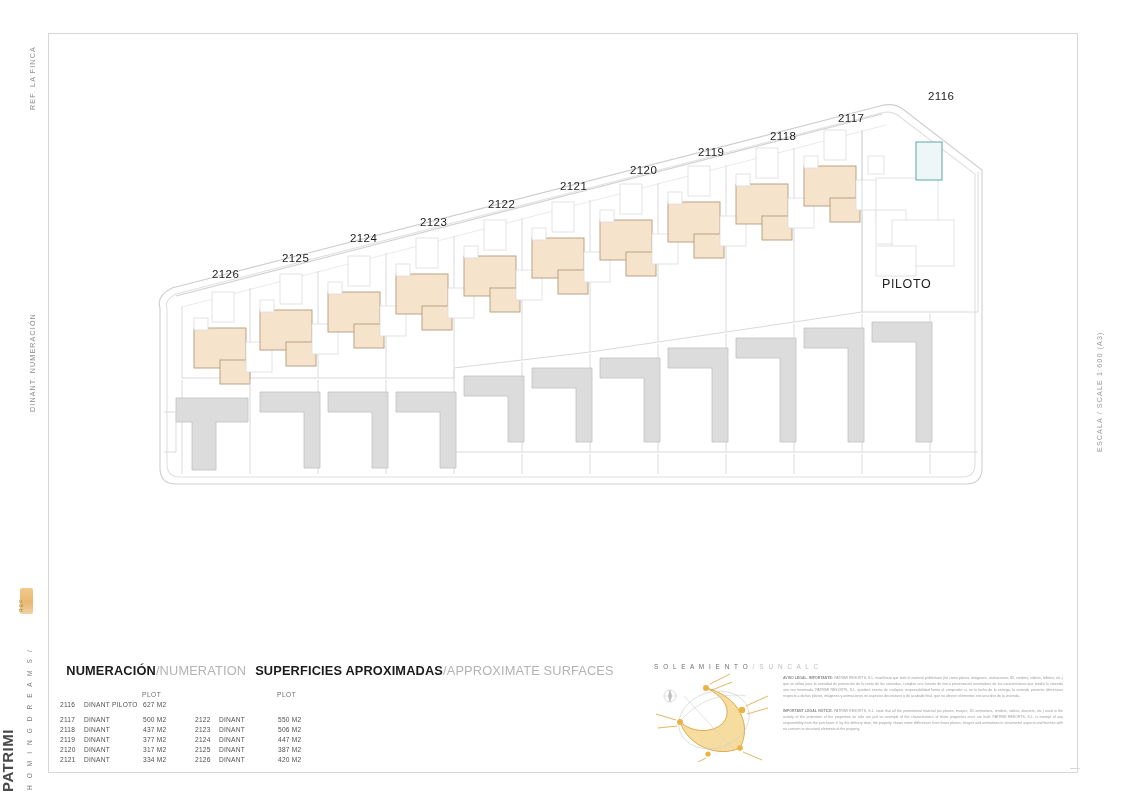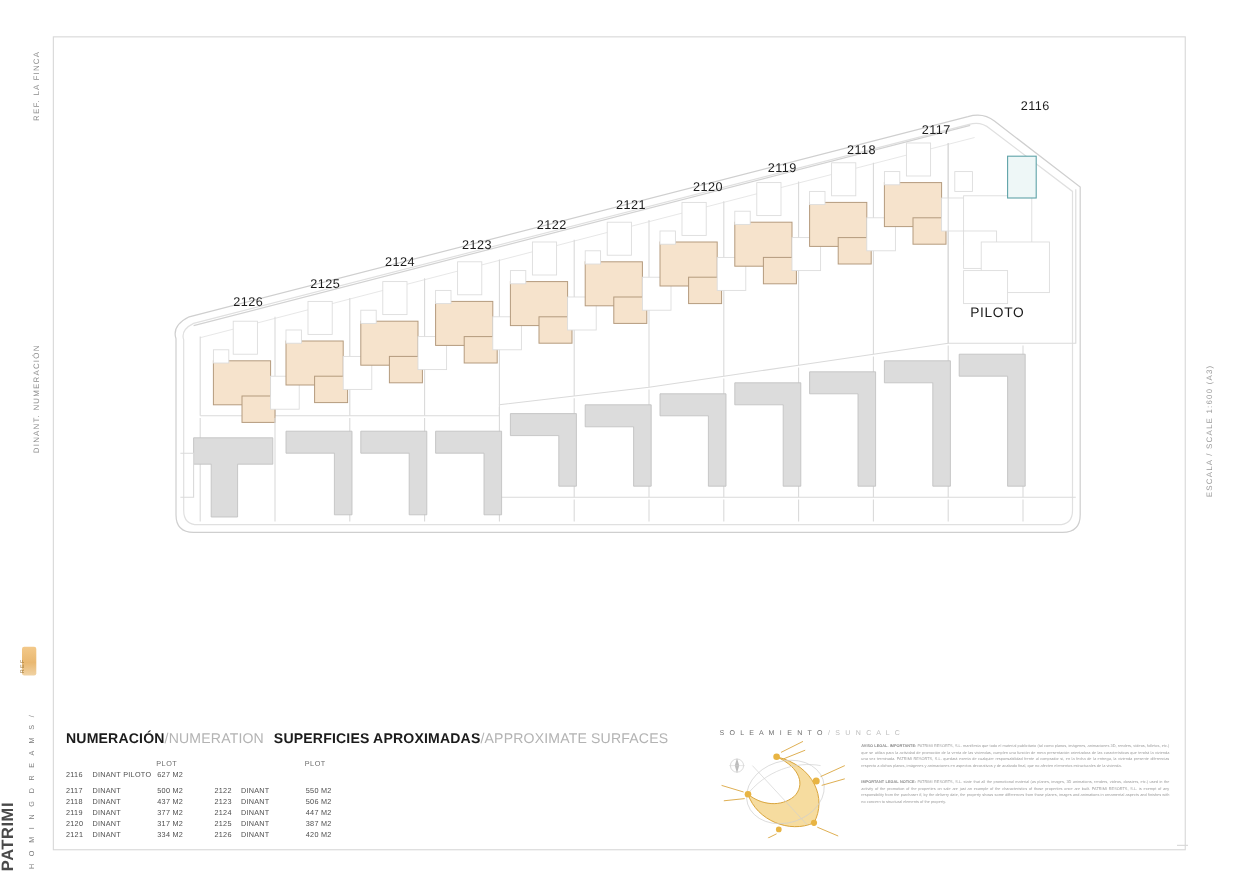--- a/index.html
+++ b/index.html
@@ -144,20 +144,21 @@
     position: absolute;
     left: 12px;
     top: 8px;
     width: 560px;
   }
   #legend-title {
     font-size: 12.8px;
     letter-spacing: 0.15px;
     white-space: nowrap;
     margin-bottom: 13px;
+    text-align: center;
   }
   #legend-title .es { font-weight: bold; color: #1b1b1b; }
   #legend-title .en { font-weight: normal; color: #b3b3b3; }
   #legend-title .gap { display: inline-block; width: 9px; }
 
   .surface-cols {
     position: relative;
     font-size: 6.6px;
     color: #5e5e5e;
     letter-spacing: 0.25px;

